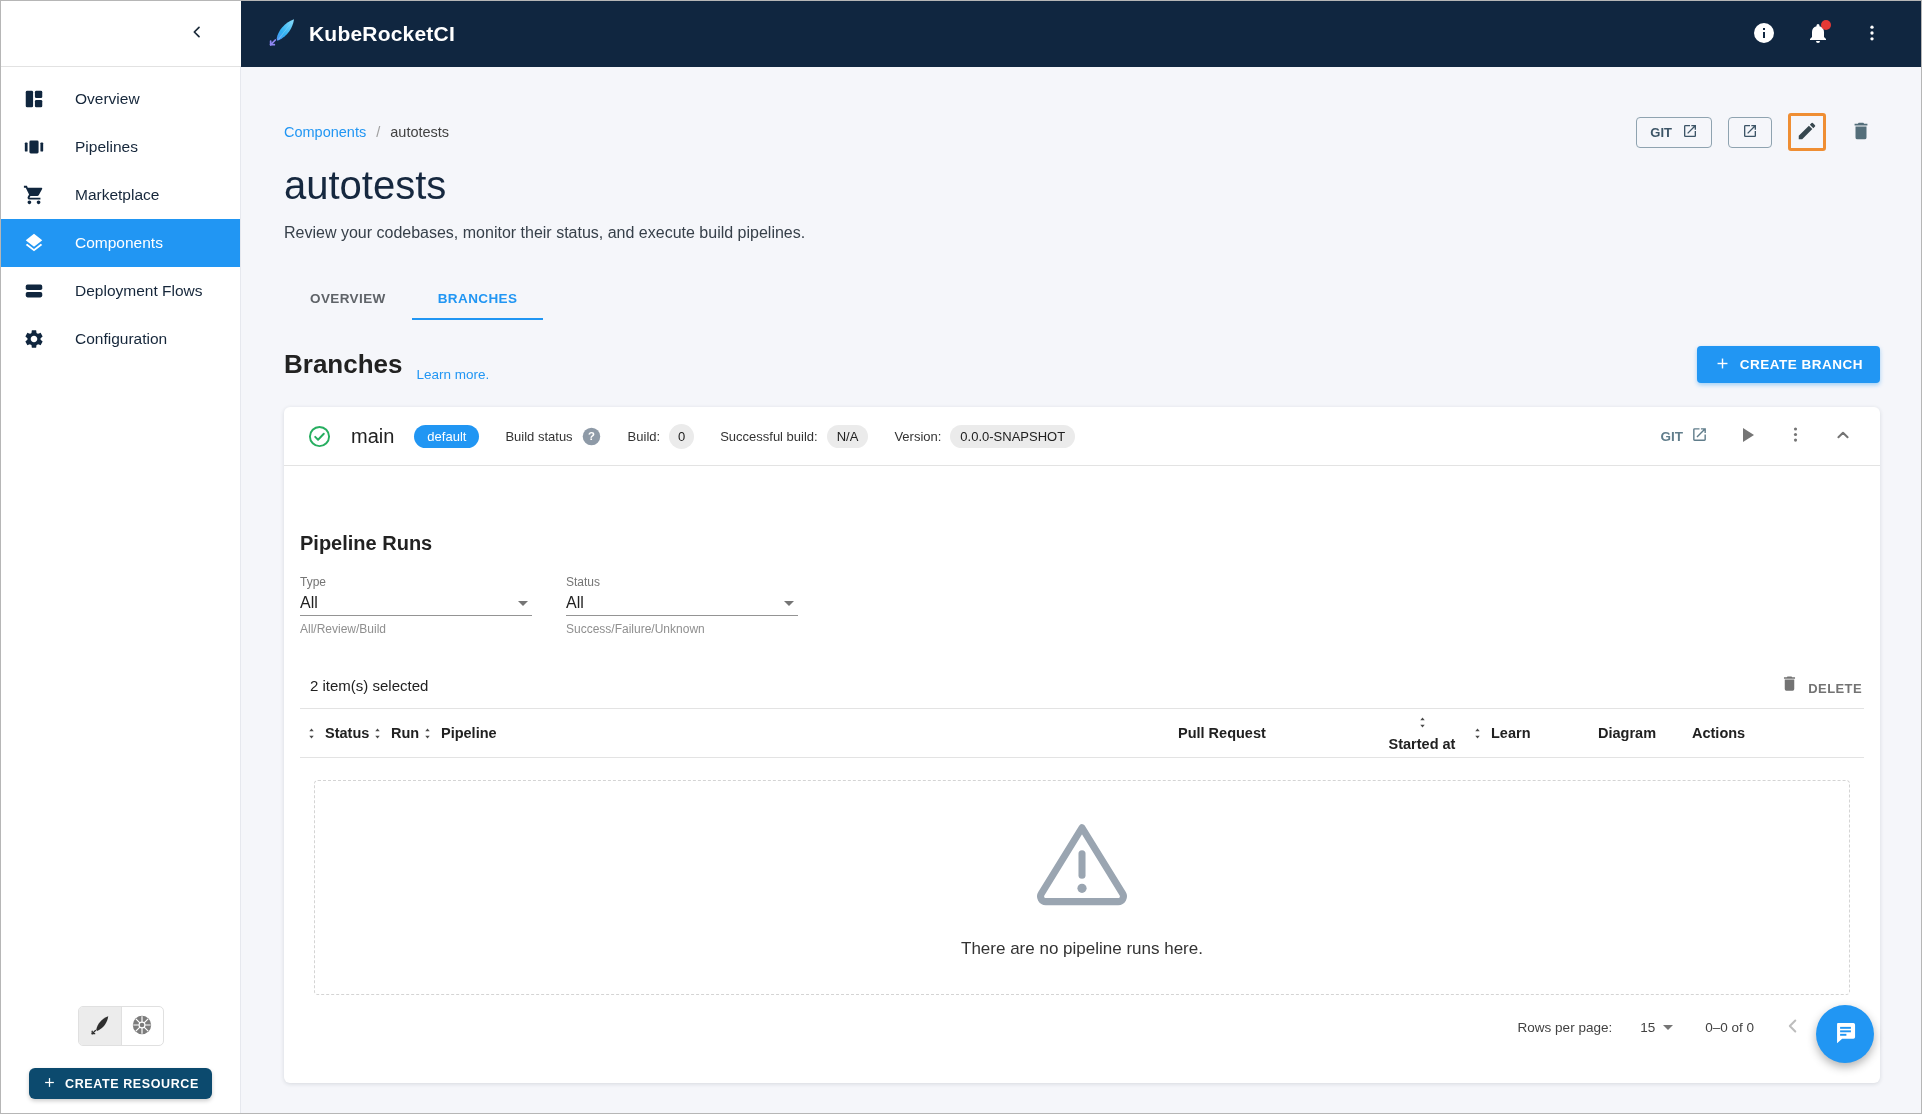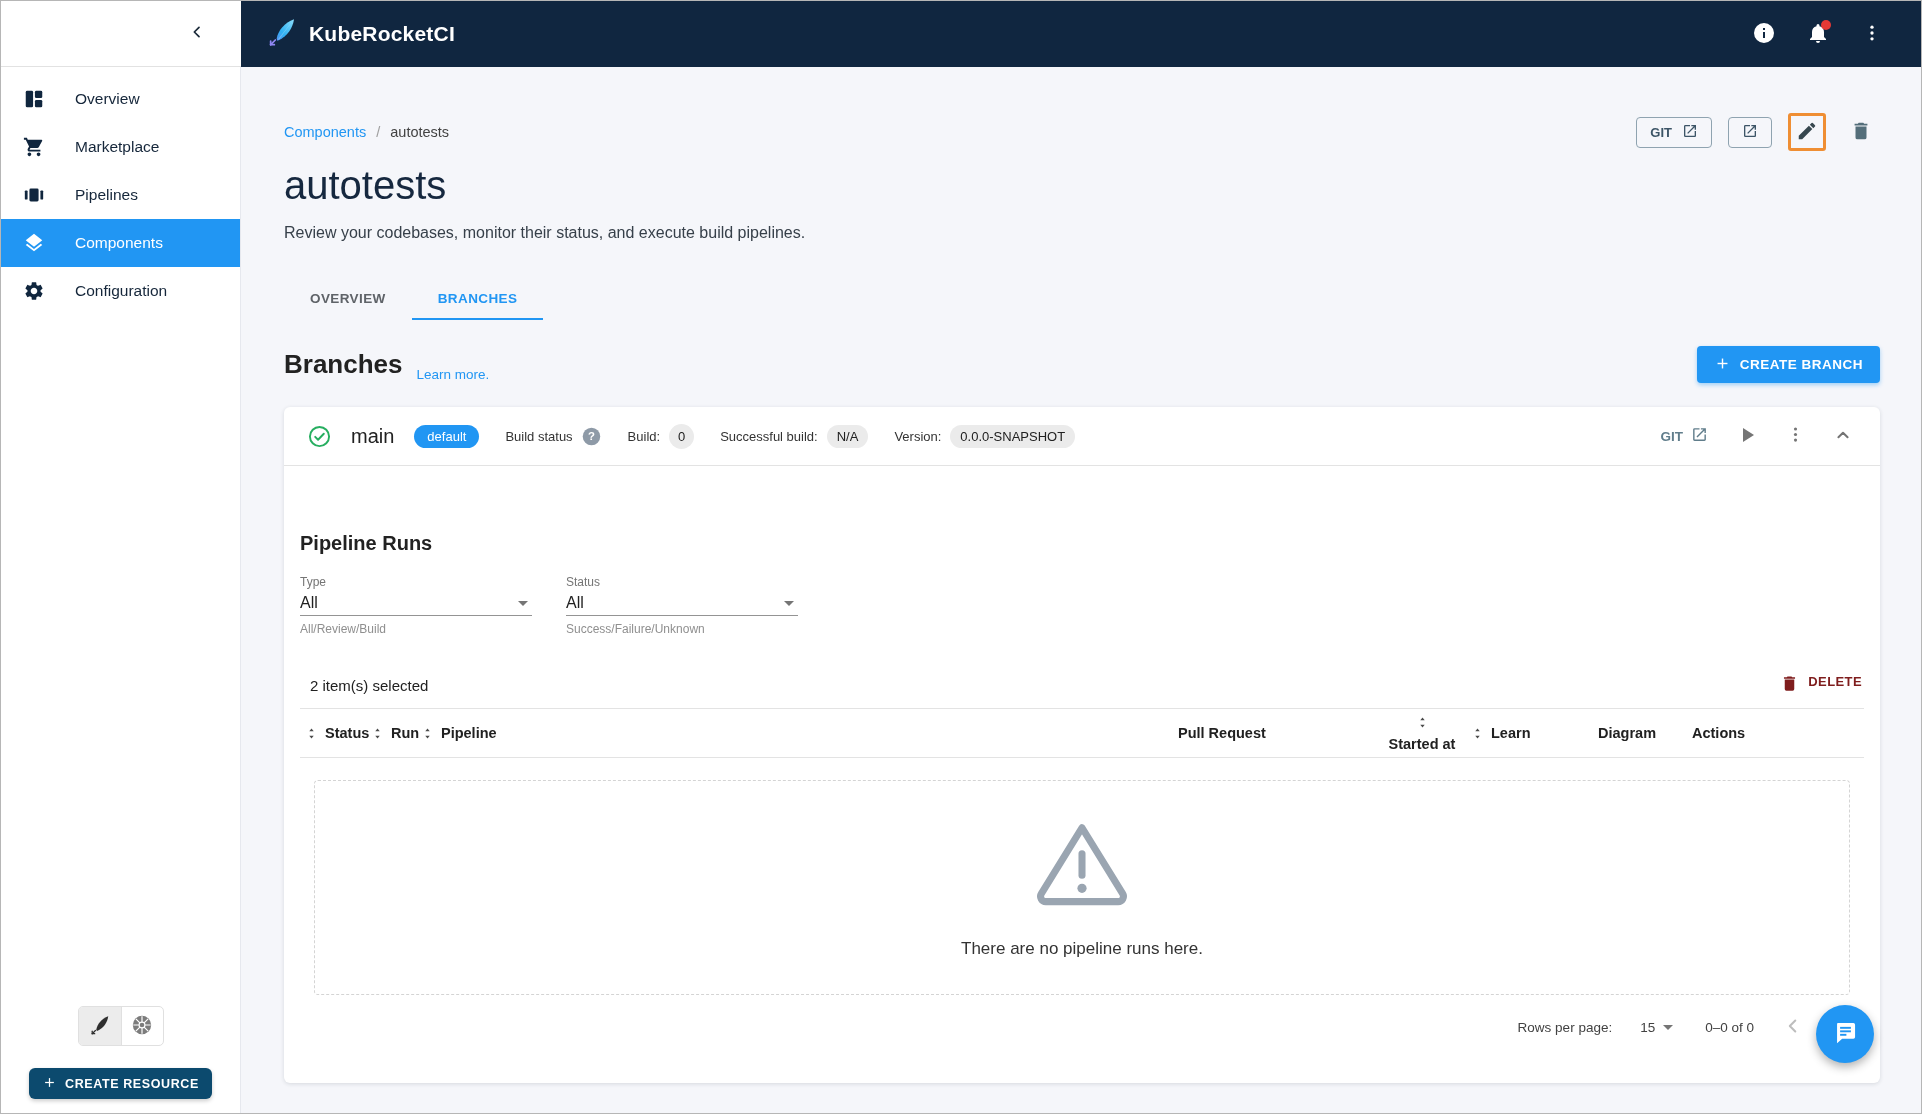--- a/index.html
+++ b/index.html
@@ -99,21 +99,21 @@
   .filter-label { font-size:12px; color:#757575; }
   .filter-value-row { margin-top:5px; display:flex; align-items:center; justify-content:space-between;
                       border-bottom:1px solid #949494; padding-bottom:3px; cursor:pointer; }
   .filter-value { font-size:16px; color:#212121; }
   .caret-down { width:0; height:0; border-left:5px solid transparent; border-right:5px solid transparent;
                 border-top:5px solid #757575; margin-right:4px; }
   .filter-helper { margin-top:6px; font-size:12px; color:#8f8f8f; }
 
   .selected-row { margin-top:38px; display:flex; align-items:center; justify-content:space-between; padding:0 2px 0 10px; }
   .selected-text { font-size:15px; color:#212121; }
-  .btn-delete { display:flex; align-items:flex-start; gap:9px; background:none; border:none; color:#7f1d1d;
+  .btn-delete { display:flex; align-items:flex-end; gap:9px; background:none; border:none; color:#737373;
                 font-size:13px; font-weight:700; letter-spacing:.4px; cursor:default; font-family:inherit; }
 
   .thead { margin-top:12px; height:50px; display:flex; align-items:center; border-top:1px solid #e3e3e3;
            border-bottom:1px solid #e3e3e3; font-size:14.5px; font-weight:700; color:#212121; padding:0 4px; }
   .th { display:flex; align-items:center; gap:6px; }
   .sort-ico { display:flex; color:#4a4a4a; cursor:pointer; }
   .th-status { width:66px; }
   .th-run { width:50px; }
   .th-pipeline { flex:1; }
   .th-pr { width:196px; }
@@ -209,42 +209,51 @@
             <rect x="3" y="3" width="8" height="18" rx="1.5"></rect>
             <rect x="13" y="3" width="8" height="8" rx="1.5"></rect>
             <rect x="13" y="13" width="8" height="8" rx="1.5"></rect>
           </svg>
       </span>
       <span>Overview</span>
     </div>
     <div class="nav-item">
       <span class="nav-ico">
         <svg viewBox="0 0 24 24" fill="currentColor">
-            <path d="M7 18c-1.1 0-2 .9-2 2s.9 2 2 2 2-.9 2-2-.9-2-2-2zM1 2v2h2l3.6 7.59-1.35 2.45c-.16.28-.25.61-.25.96 0 1.1.9 2 2 2h12v-2H7.42c-.14 0-.25-.11-.25-.25l.03-.12.9-1.63h7.45c.75 0 1.41-.41 1.75-1.03l3.58-6.49c.08-.14.12-.31.12-.48 0-.55-.45-1-1-1H5.21l-.94-2H1zm16 16c-1.1 0-2 .9-2 2s.9 2 2 2 2-.9 2-2-.9-2-2-2z"></path>
+            <rect x="2" y="7" width="3" height="10" rx="1"></rect>
+            <rect x="7" y="5" width="10" height="14" rx="1.5"></rect>
+            <rect x="19" y="7" width="3" height="10" rx="1"></rect>
           </svg>
       </span>
-      <span>Marketplace</span>
+      <span>Pipelines</span>
     </div>
     <div class="nav-item">
       <span class="nav-ico">
         <svg viewBox="0 0 24 24" fill="currentColor">
-            <rect x="2" y="7" width="3" height="10" rx="1"></rect>
-            <rect x="7" y="5" width="10" height="14" rx="1.5"></rect>
-            <rect x="19" y="7" width="3" height="10" rx="1"></rect>
+            <path d="M7 18c-1.1 0-2 .9-2 2s.9 2 2 2 2-.9 2-2-.9-2-2-2zM1 2v2h2l3.6 7.59-1.35 2.45c-.16.28-.25.61-.25.96 0 1.1.9 2 2 2h12v-2H7.42c-.14 0-.25-.11-.25-.25l.03-.12.9-1.63h7.45c.75 0 1.41-.41 1.75-1.03l3.58-6.49c.08-.14.12-.31.12-.48 0-.55-.45-1-1-1H5.21l-.94-2H1zm16 16c-1.1 0-2 .9-2 2s.9 2 2 2 2-.9 2-2-.9-2-2-2z"></path>
           </svg>
       </span>
-      <span>Pipelines</span>
+      <span>Marketplace</span>
     </div>
     <div class="nav-item active">
       <span class="nav-ico">
         <svg viewBox="0 0 24 24" fill="currentColor">
             <path d="M11.99 18.54l-7.37-5.73L3 14.07l9 7 9-7-1.63-1.27-7.38 5.74zM12 16l7.36-5.73L21 9l-9-7-9 7 1.63 1.27L12 16z"></path>
           </svg>
       </span>
       <span>Components</span>
+    </div>
+    <div class="nav-item">
+      <span class="nav-ico">
+        <svg viewBox="0 0 24 24" fill="currentColor">
+            <rect x="3" y="5" width="18" height="6" rx="2"></rect>
+            <rect x="3" y="13" width="18" height="6" rx="2"></rect>
+          </svg>
+      </span>
+      <span>Deployment Flows</span>
     </div>
     <div class="nav-item">
       <span class="nav-ico">
         <svg viewBox="0 0 24 24" fill="currentColor">
             <path d="M19.14 12.94c.04-.3.06-.61.06-.94 0-.32-.02-.64-.07-.94l2.03-1.58c.18-.14.23-.41.12-.61l-1.92-3.32c-.12-.22-.37-.29-.59-.22l-2.39.96c-.5-.38-1.03-.7-1.62-.94l-.36-2.54c-.04-.24-.24-.41-.48-.41h-3.84c-.24 0-.43.17-.47.41l-.36 2.54c-.59.24-1.13.57-1.62.94l-2.39-.96c-.22-.08-.47 0-.59.22L2.74 8.87c-.12.21-.08.47.12.61l2.03 1.58c-.05.3-.09.63-.09.94s.02.64.07.94l-2.03 1.58c-.18.14-.23.41-.12.61l1.92 3.32c.12.22.37.29.59.22l2.39-.96c.5.38 1.03.7 1.62.94l.36 2.54c.05.24.24.41.48.41h3.84c.24 0 .44-.17.47-.41l.36-2.54c.59-.24 1.13-.56 1.62-.94l2.39.96c.22.08.47 0 .59-.22l1.92-3.32c.12-.22.07-.47-.12-.61l-2.01-1.58zM12 15.6c-1.98 0-3.6-1.62-3.6-3.6s1.62-3.6 3.6-3.6 3.6 1.62 3.6 3.6-1.62 3.6-3.6 3.6z"></path>
           </svg>
       </span>
       <span>Configuration</span>
     </div>
 

